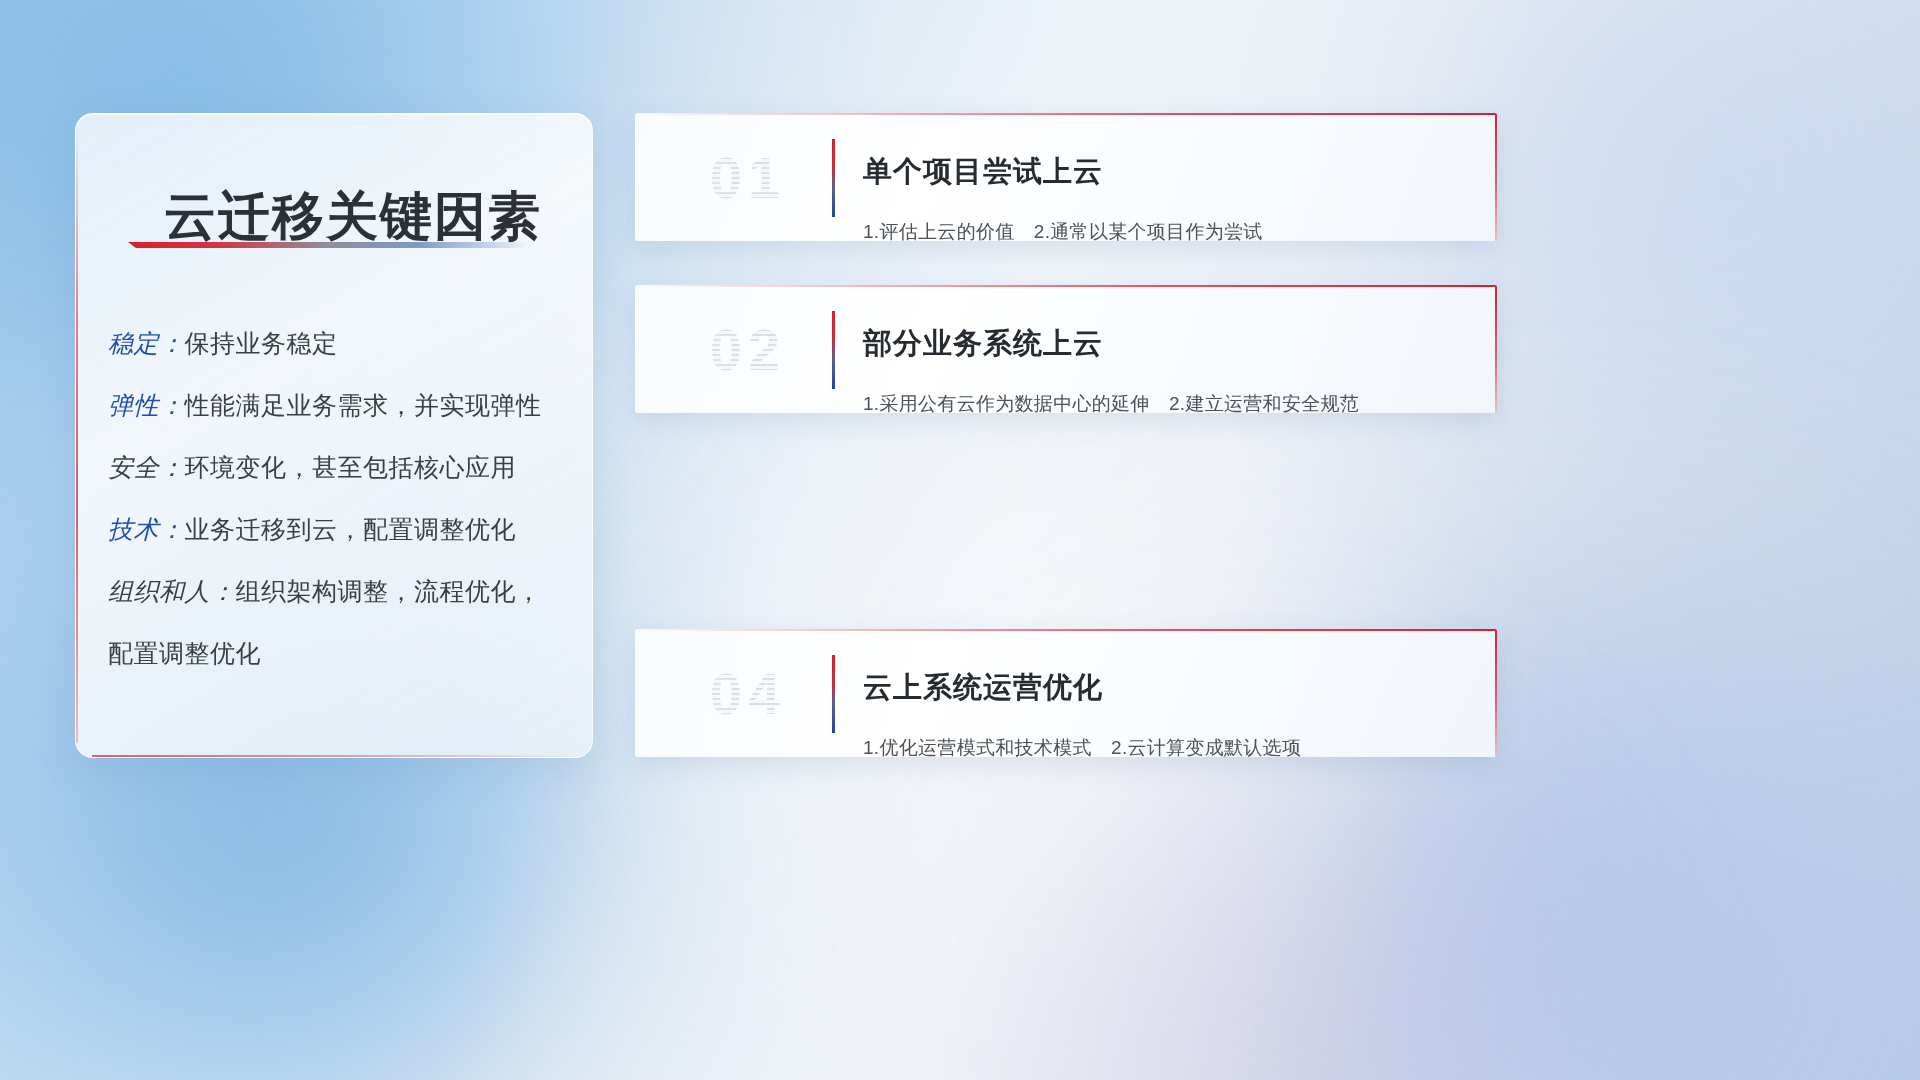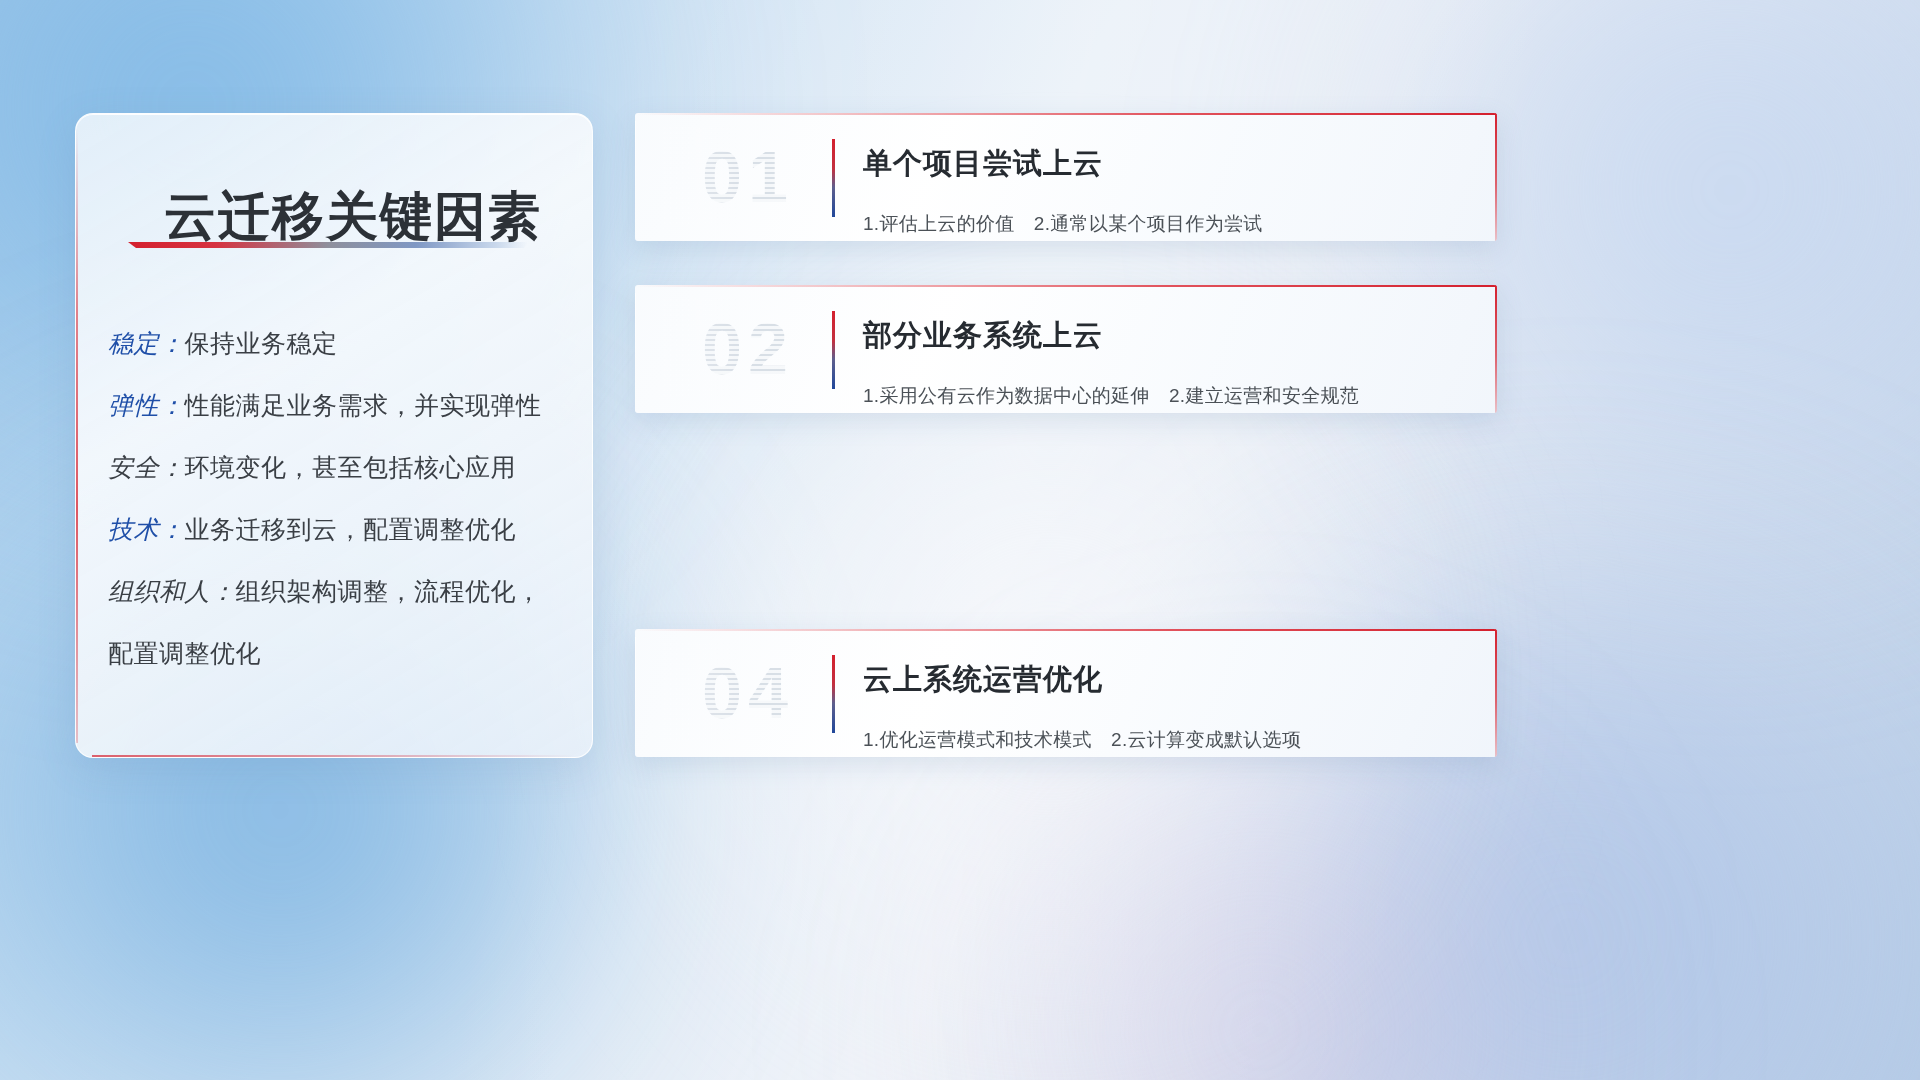--- a/index.html
+++ b/index.html
@@ -105,39 +105,39 @@
     position:absolute; top:0; right:0; width:2px; height:100%;
     background:linear-gradient(to bottom, #d4202e 0%, rgba(212,32,46,.7) 55%, rgba(212,32,46,.25) 100%);
   }
   .step-card .hl-left {
     position:absolute; top:8px; left:0; width:1px; bottom:8px;
     background:linear-gradient(to bottom, rgba(255,255,255,.9), rgba(255,255,255,.2));
   }
   .step-num {
     position:absolute; left:28px; top:14px;
     width:170px; height:100px;
-    font-size:72px; font-weight:700; letter-spacing:6px;
+    font-size:58px; font-weight:700; letter-spacing:6px;
     color:#a9b6c6;
     display:flex; align-items:center; justify-content:center;
     opacity:.42;
     -webkit-mask-image:repeating-linear-gradient(to bottom,
         #000 0px, #000 2px, rgba(0,0,0,.15) 2px, rgba(0,0,0,.15) 5px);
     mask-image:repeating-linear-gradient(to bottom,
         #000 0px, #000 2px, rgba(0,0,0,.15) 2px, rgba(0,0,0,.15) 5px);
   }
   .step-num::after {
     content:""; position:absolute; inset:0;
     background:linear-gradient(to right, rgba(255,255,255,.35), rgba(255,255,255,0) 45%);
     pointer-events:none;
   }
   .step-divider {
     position:absolute; left:197px; top:26px; width:3px; height:78px;
     background:linear-gradient(to bottom, #d4202e 0%, #c3303f 38%, #5e5f8d 62%, #20479a 100%);
   }
-  .step-body { position:absolute; left:228px; top:28px; right:24px; }
+  .step-body { position:absolute; left:228px; top:36px; right:24px; }
   .step-title {
     font-size:29px; font-weight:700; color:#262b31; letter-spacing:1px;
     line-height:44px; white-space:nowrap;
   }
   .step-desc {
     font-size:19px; color:#4b5157; letter-spacing:.3px;
     line-height:34px; margin-top:22px; white-space:nowrap;
   }
 </style>
 </head>

